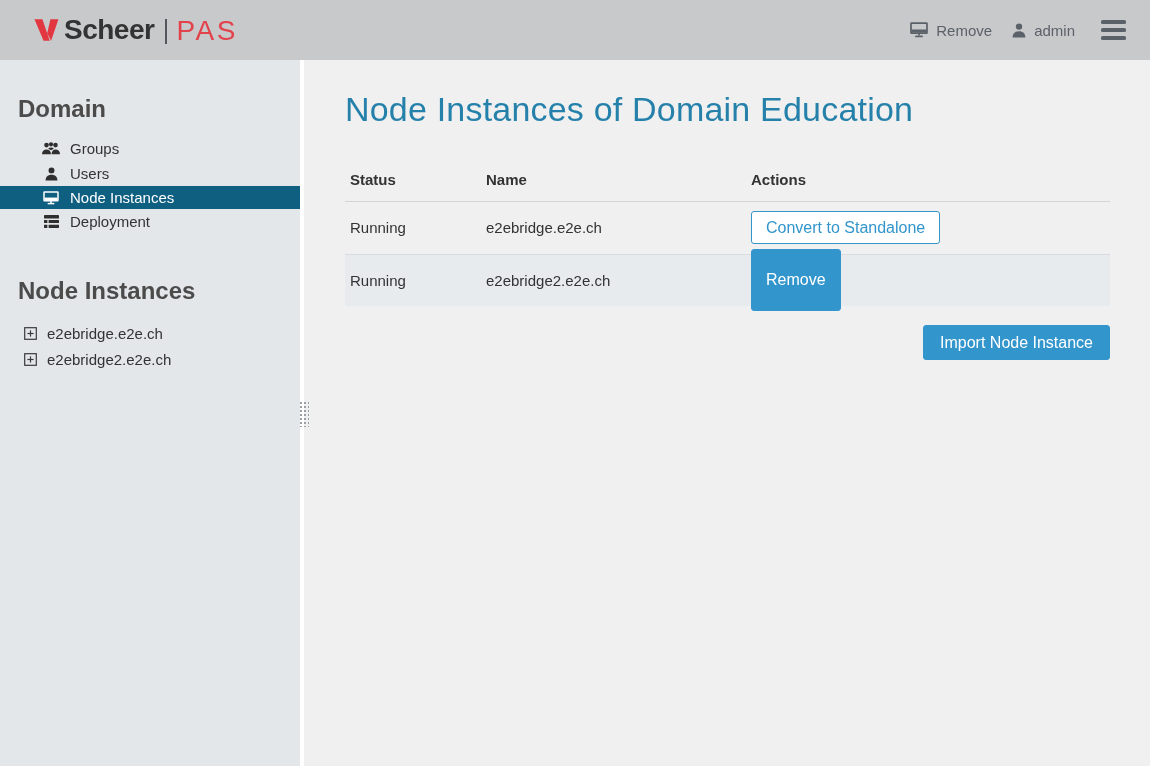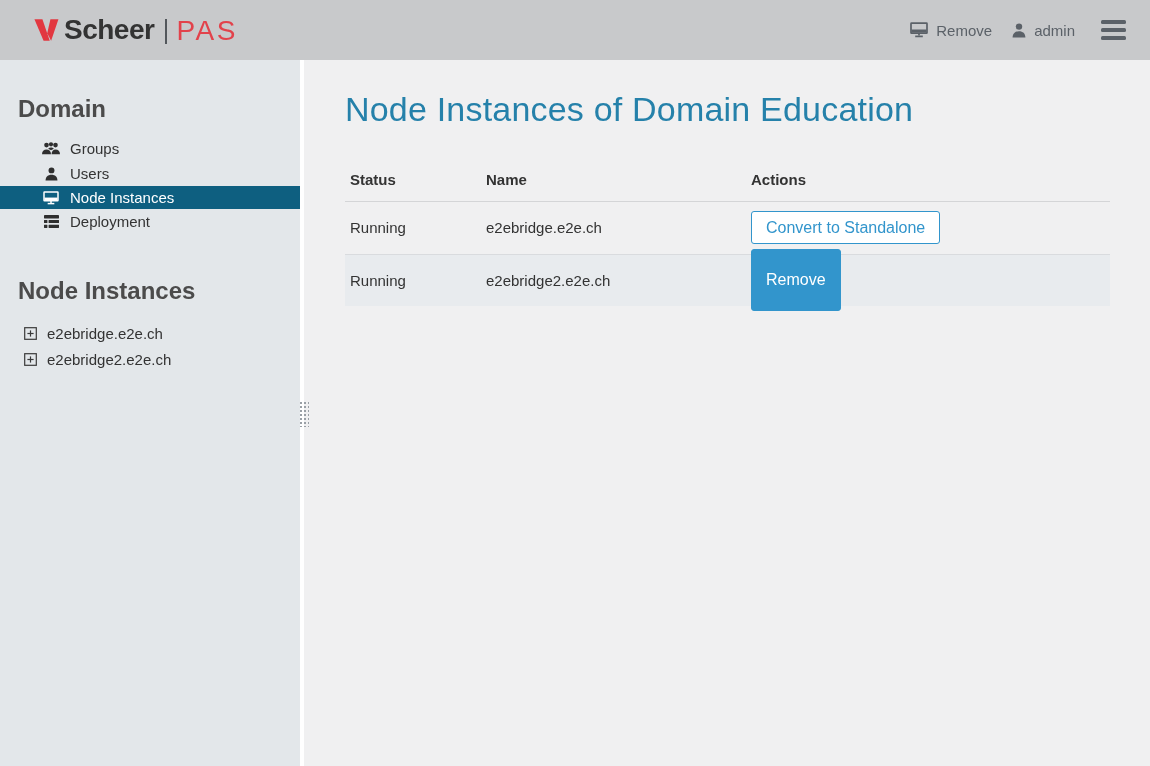--- a/index.html
+++ b/index.html
@@ -236,14 +236,17 @@
 
       <div class="trow alt">
         <div class="col c1">Running</div>
         <div class="col c2">e2ebridge2.e2e.ch</div>
         <div class="col c3">
           <button class="btn btn-solid">Remove</button>
         </div>
       </div>
     </div>
 
+    <div class="import-row">
+      <button class="btn btn-solid btn-import">Import Node Instance</button>
+    </div>
   </div>
 </div>
 
 </body></html>

